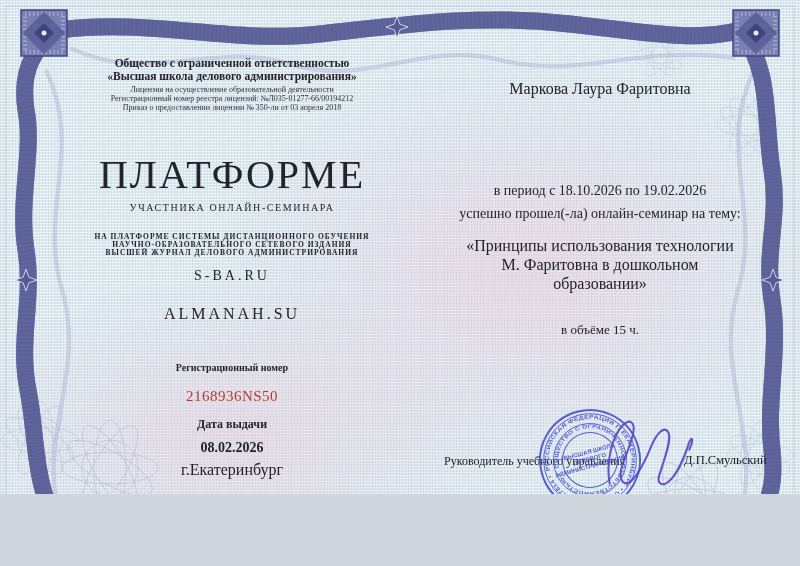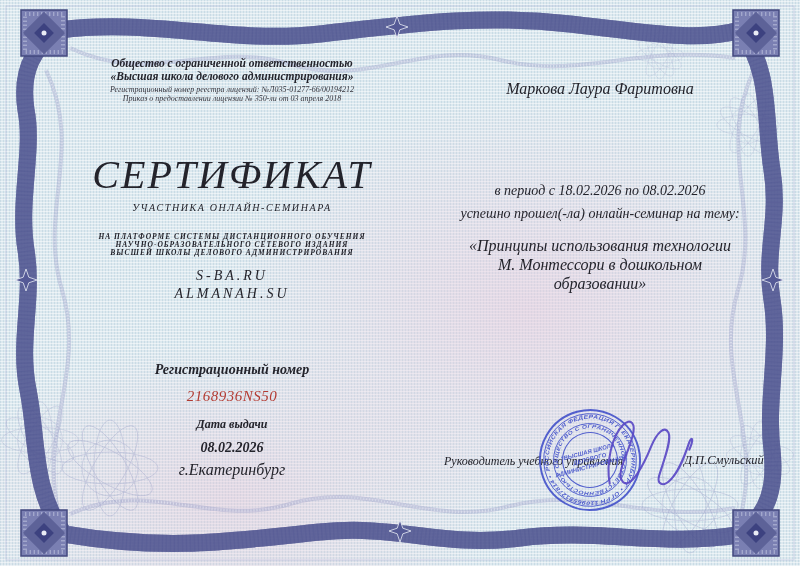--- a/index.html
+++ b/index.html
@@ -1,41 +1,40 @@
 <!DOCTYPE html>
 <html><head>
 <meta charset="utf-8">
 <style>
   html,body{margin:0;padding:0;background:#cfd6de;}
   .page{
-    position:relative;width:800px;height:566px;overflow:hidden;
+    position:relative;width:800px;height:494px;overflow:hidden;
     font-family:"Liberation Serif","DejaVu Serif",serif;color:#23232b;
     background-color:#dde9ef;
     background-image:
       radial-gradient(ellipse 430px 300px at 66% 55%, rgba(234,203,221,.55), rgba(234,203,221,0) 72%),
       radial-gradient(ellipse 380px 220px at 29% 88%, rgba(233,198,216,.45), rgba(233,198,216,0) 72%),
       repeating-linear-gradient(0deg, rgba(255,255,255,.5) 0 1px, rgba(255,255,255,0) 1px 3px),
       repeating-linear-gradient(90deg, rgba(185,209,222,.55) 0 1px, rgba(185,209,222,0) 1px 3px);
-    font-style: italic;
   }
   .abs{position:absolute;}
   .col-l{left:62px;width:340px;text-align:center;}
   .col-r{left:428px;width:344px;text-align:center;}
   .frame-svg{left:0;top:0;z-index:1;}
   .txt{z-index:2;}
   .org{top:57px;font-size:11.5px;font-weight:bold;line-height:13px;}
   .lic{top:85px;font-size:8px;line-height:9px;color:#33333c;}
   .cert-title{top:151px;font-size:40px;letter-spacing:2px;}
   .cert-sub{top:202px;font-size:10px;letter-spacing:1.6px;}
   .upblock{font-weight:bold;font-size:7.5px;line-height:8.2px;letter-spacing:1px;}
   .platform{top:233px;}
   .site1{top:268px;font-size:14px;letter-spacing:3px;}
   .partner{top:279px;}
-  .site2{top:286px;font-size:14px;letter-spacing:3px;}
-  .reg-label{top:362px;font-size:14px;font-weight:bold;}
+  .site2{top:305px;font-size:16px;letter-spacing:3px;}
+  .reg-label{top:362px;font-size:10px;font-weight:bold;}
   .reg-num{top:388px;font-size:15px;letter-spacing:.5px;color:#b23b33;}
   .date-label{top:417px;font-size:12px;font-weight:bold;}
   .date-val{top:440px;font-size:14px;font-weight:bold;}
   .city{top:461px;font-size:16px;}
   .name{top:80px;font-size:16px;}
   .period{top:183px;font-size:14px;}
   .passed{top:206px;font-size:14px;}
   .topic{top:236px;font-size:16px;line-height:19px;font-weight:500;}
   .volume{top:322px;font-size:13px;}
   .sig-label{left:444px;top:454px;font-size:12px;z-index:2;}
@@ -111,52 +110,54 @@
       <use href="#star4" transform="translate(773,280)"></use>
     </g>
   </svg>
 
   <div class="abs txt col-l org">
     <div>Общество с ограниченной ответственностью</div>
     <div>«Высшая школа делового администрирования»</div>
   </div>
 
   <div class="abs txt col-l lic">
+    <div>Лицензия на осуществление образовательной деятельности</div>
     <div>Регистрационный номер реестра лицензий: №Л035-01277-66/00194212</div>
     <div>Приказ о предоставлении лицензии № 350-ли от 03 апреля 2018</div>
   </div>
 
-  <div class="abs txt col-l cert-title">СЕРТИФИКАТ</div>
+  <div class="abs txt col-l cert-title">ПЛАТФОРМЕ</div>
   <div class="abs txt col-l cert-sub">УЧАСТНИКА ОНЛАЙН-СЕМИНАРА</div>
 
   <div class="abs txt col-l upblock platform">
     <div>НА ПЛАТФОРМЕ СИСТЕМЫ ДИСТАНЦИОННОГО ОБУЧЕНИЯ</div>
     <div>НАУЧНО-ОБРАЗОВАТЕЛЬНОГО СЕТЕВОГО ИЗДАНИЯ</div>
-    <div>ВЫСШЕЙ ШКОЛЫ ДЕЛОВОГО АДМИНИСТРИРОВАНИЯ</div>
+    <div>ВЫСШЕЙ ЖУРНАЛ ДЕЛОВОГО АДМИНИСТРИРОВАНИЯ</div>
   </div>
   <div class="abs txt col-l site1">S-BA.RU</div>
 
   <div class="abs txt col-l site2">ALMANAH.SU</div>
 
   <div class="abs txt col-l reg-label">Регистрационный номер</div>
   <div class="abs txt col-l reg-num">2168936NS50</div>
   <div class="abs txt col-l date-label">Дата выдачи</div>
   <div class="abs txt col-l date-val">08.02.2026</div>
   <div class="abs txt col-l city">г.Екатеринбург</div>
 
   <div class="abs txt col-r name">Маркова Лаура Фаритовна</div>
-  <div class="abs txt col-r period">в период с 18.02.2026 по 08.02.2026</div>
+  <div class="abs txt col-r period">в период с 18.10.2026 по 19.02.2026</div>
   <div class="abs txt col-r passed">успешно прошел(-ла) онлайн-семинар на тему:</div>
 
   <div class="abs txt col-r topic">
     <div>«Принципы использования технологии</div>
-    <div>М. Монтессори в дошкольном</div>
+    <div>М. Фаритовна в дошкольном</div>
     <div>образовании»</div>
   </div>
 
+  <div class="abs txt col-r volume">в объёме 15 ч.</div>
 
   <div class="abs sig-label">Руководитель учебного управления</div>
   <div class="abs sig-name">Д.П.Смульский</div>
 
   <svg class="abs stamp" width="108" height="108" viewBox="0 0 120 120">
     <g transform="rotate(-15 60 60)" fill="none" stroke="#3a49c8">
       <circle cx="60" cy="60" r="55.5" stroke-width="2.2"></circle>
       <circle cx="60" cy="60" r="51.5" stroke-width="1"></circle>
       <circle cx="60" cy="60" r="40.5" stroke-width="1"></circle>
       <circle cx="60" cy="60" r="30.5" stroke-width="1.2"></circle>

